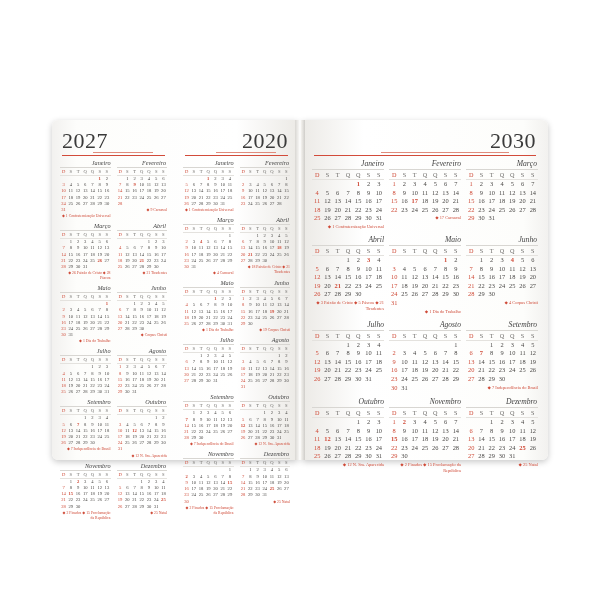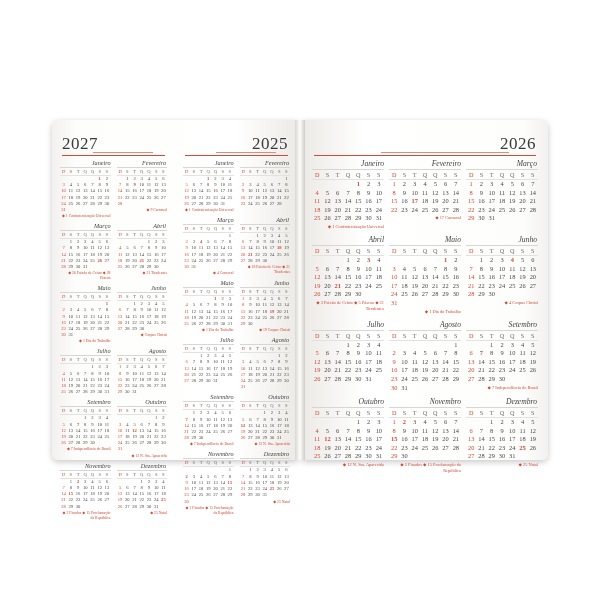--- a/index.html
+++ b/index.html
@@ -65,21 +65,21 @@
     box-sizing: border-box;
   }
 
   .year-header {
     position: relative;
     height: 26px;
   }
   .year-title {
     position: absolute;
     bottom: 2px;
-    font-size: 17px;
+    font-size: 22px;
     letter-spacing: 0.5px;
     color: #3a3a3a;
   }
   .year-title.left-year { left: 2px; }
   .year-title.right-year { right: 2px; }
   .year-rule {
     position: absolute;
     left: 2px;
     right: 2px;
     bottom: 0;
@@ -780,21 +780,21 @@
                   <span class="">30</span>
                   <span class="">31</span>
                 </div>
                 <div class="notes">◆ 25 Natal</div>
               </div>
             </div>
         </div>
 
         <div class="halfyear">
           <div class="year-header">
-            <div class="year-title right-year">2025</div>
+            <div class="year-title right-year">2020</div>
             <div class="year-rule"></div>
           </div>
           <div class="months" id="grid-2025">
               <div class="month">
                 <div class="month-name">Janeiro</div>
                 <div class="month-rule"></div>
                 <div class="dow">
                   <span>D</span>
                   <span>S</span>
                   <span>T</span>
@@ -1385,21 +1385,21 @@
                 <div class="notes">◆ 25 Natal</div>
               </div>
             </div>
         </div>
       </div>
     </div>
 
     <div class="page right">
       <div class="sheet big">
         <div class="year-header">
-          <div class="year-title right-year">2026</div>
+          <div class="year-title right-year">2030</div>
           <div class="year-rule"></div>
         </div>
         <div class="months three" id="grid-2026">
             <div class="month">
               <div class="month-name">Janeiro</div>
               <div class="month-rule"></div>
               <div class="dow">
                 <span>D</span>
                 <span>S</span>
                 <span>T</span>

